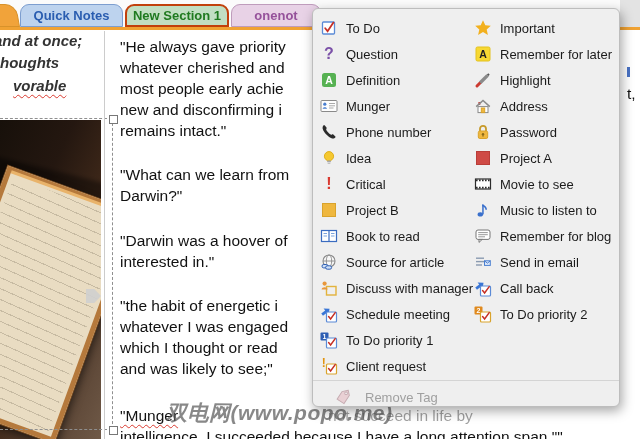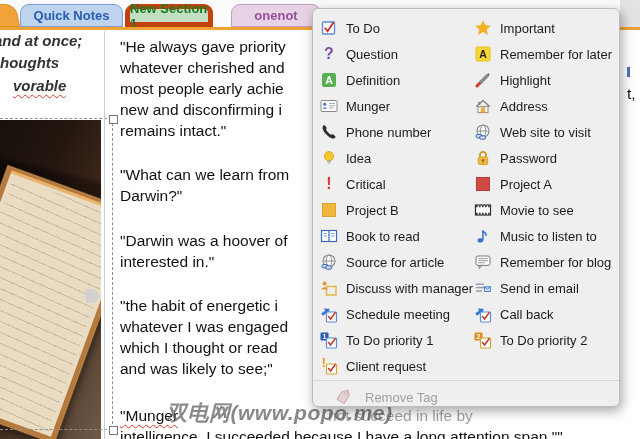--- a/index.html
+++ b/index.html
@@ -6,21 +6,21 @@
   .screen{position:relative;width:640px;height:439px;overflow:hidden;
     font-family:"Liberation Sans","DejaVu Sans",sans-serif;background:#fdba74;}
   
   .tabbar{position:absolute;left:0;top:0;width:640px;height:28px;background:#fbfbfb;}
   .tab{position:absolute;top:4px;height:23px;border-radius:9px 9px 0 0;
     display:flex;align-items:center;justify-content:center;
     font-size:13px;font-weight:bold;box-sizing:border-box;}
   .tab-partial{left:-10px;width:28px;background:#f1a33a;border:1px solid #d8922a;
     border-radius:0 11px 0 0;transform:skewX(10deg);}
   .tab-quick{left:20px;width:103px;background:#bdd3ee;border:1px solid #7d9ecf;color:#2a5db0;}
-  .tab-new{left:125px;width:88px;background:#c2dfc3;border:5px solid #c2410c;color:#1f7a1f;}
+  .tab-new{left:125px;width:104px;background:#c2dfc3;border:2px solid #c2410c;color:#1f7a1f;}
   .tab-one{left:231px;width:90px;background:#e8d2e6;border:1px solid #bf9cbc;color:#95519a;}
   .orange-rule{position:absolute;left:0;top:27px;width:640px;height:3px;background:#f0a233;}
   
   .page{position:absolute;left:0;top:30px;width:640px;height:409px;background:#fff;}
   .vline{position:absolute;left:104px;top:1px;width:1px;height:408px;background:#cccccc;}
   .left-frag{position:absolute;font-style:italic;font-weight:bold;font-size:15px;color:#333;white-space:nowrap;}
   .frag-0{left:-6px;top:2px;}
   .frag-1{left:0px;top:24px;}
   .frag-2{left:0px;top:47px;text-decoration:underline wavy #d93a30 1px;text-underline-offset:3px;margin-left:13px;}
   
@@ -332,32 +332,20 @@
                 <path d="M2.2 9.6 L9 3.4 L15.8 9.6" fill="none" stroke="#8a8a8a" stroke-width="1.5"></path>
                 <rect x="4" y="9.6" width="10" height="6" fill="#fff" stroke="#8a8a8a"></rect>
                 <rect x="7.3" y="11" width="3.4" height="4.6" fill="#efb73e" stroke="#d9a32c"></rect>
               </svg>
             </span>
             <span class="mi-label">Address</span>
           </div>
           <div class="menu-item">
             <span class="mi-icon">
               <svg width="18" height="18" viewBox="0 0 18 18">
-                <circle cx="9" cy="8" r="6" fill="#f7f7f7" stroke="#8a8a8a" stroke-width="1.1"></circle>
-                <ellipse cx="9" cy="8" rx="2.7" ry="6" fill="none" stroke="#8a8a8a" stroke-width="0.9"></ellipse>
-                <line x1="3" y1="8" x2="15" y2="8" stroke="#8a8a8a" stroke-width="0.9"></line>
-                <rect x="2" y="11.5" width="6" height="3.4" rx="1.7" fill="#cfe0f7" stroke="#2f5fb3" stroke-width="1"></rect>
-                <rect x="5.6" y="12.8" width="6" height="3.4" rx="1.7" fill="#cfe0f7" stroke="#2f5fb3" stroke-width="1"></rect>
-              </svg>
-            </span>
-            <span class="mi-label">Web site to visit</span>
-          </div>
-          <div class="menu-item">
-            <span class="mi-icon">
-              <svg width="18" height="18" viewBox="0 0 18 18">
                 <path d="M6 8.5 V5.8 a3 3 0 0 1 6 0 V8.5" fill="none" stroke="#c79a2a" stroke-width="1.8"></path>
                 <rect x="4.3" y="8" width="9.4" height="7.5" rx="1.5" fill="#efb73e" stroke="#d9a32c"></rect>
                 <circle cx="9" cy="11.2" r="1.2" fill="#8a6a1a"></circle>
                 <rect x="8.5" y="11.5" width="1" height="2.2" fill="#8a6a1a"></rect>
               </svg>
             </span>
             <span class="mi-label">Password</span>
           </div>
           <div class="menu-item">
             <span class="mi-icon">

